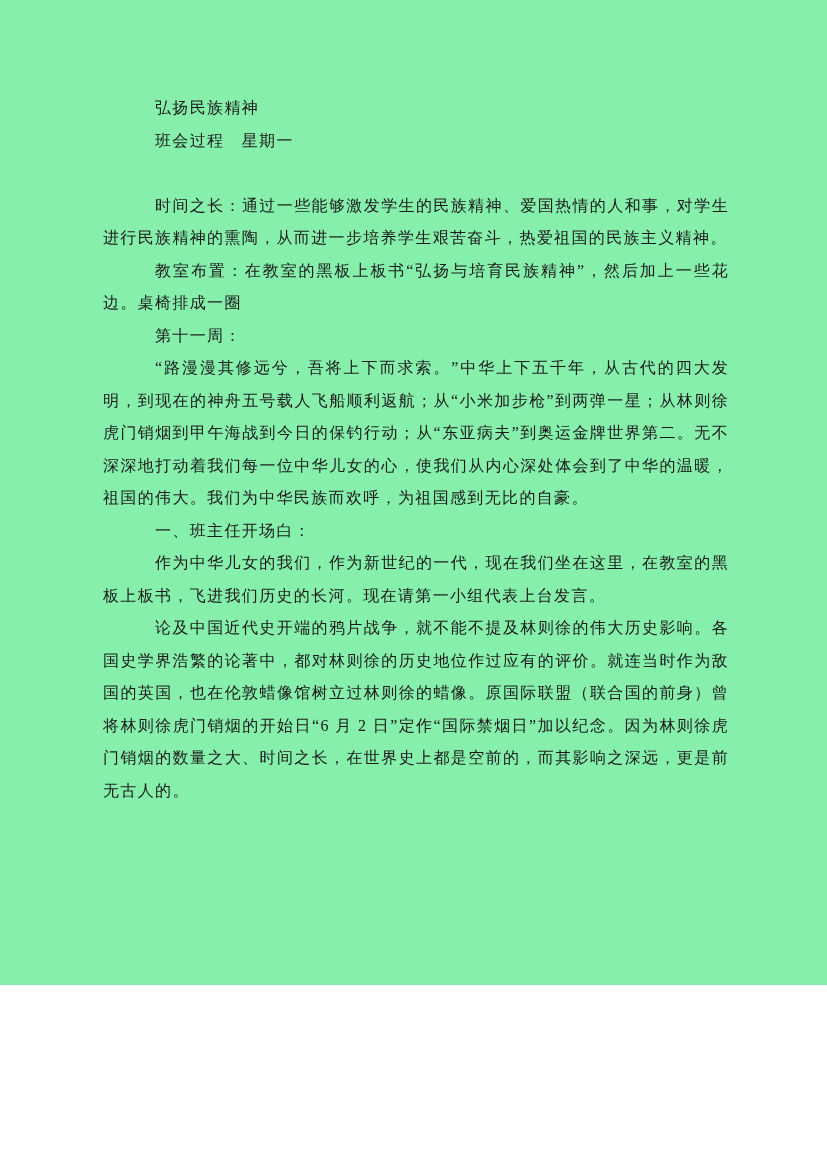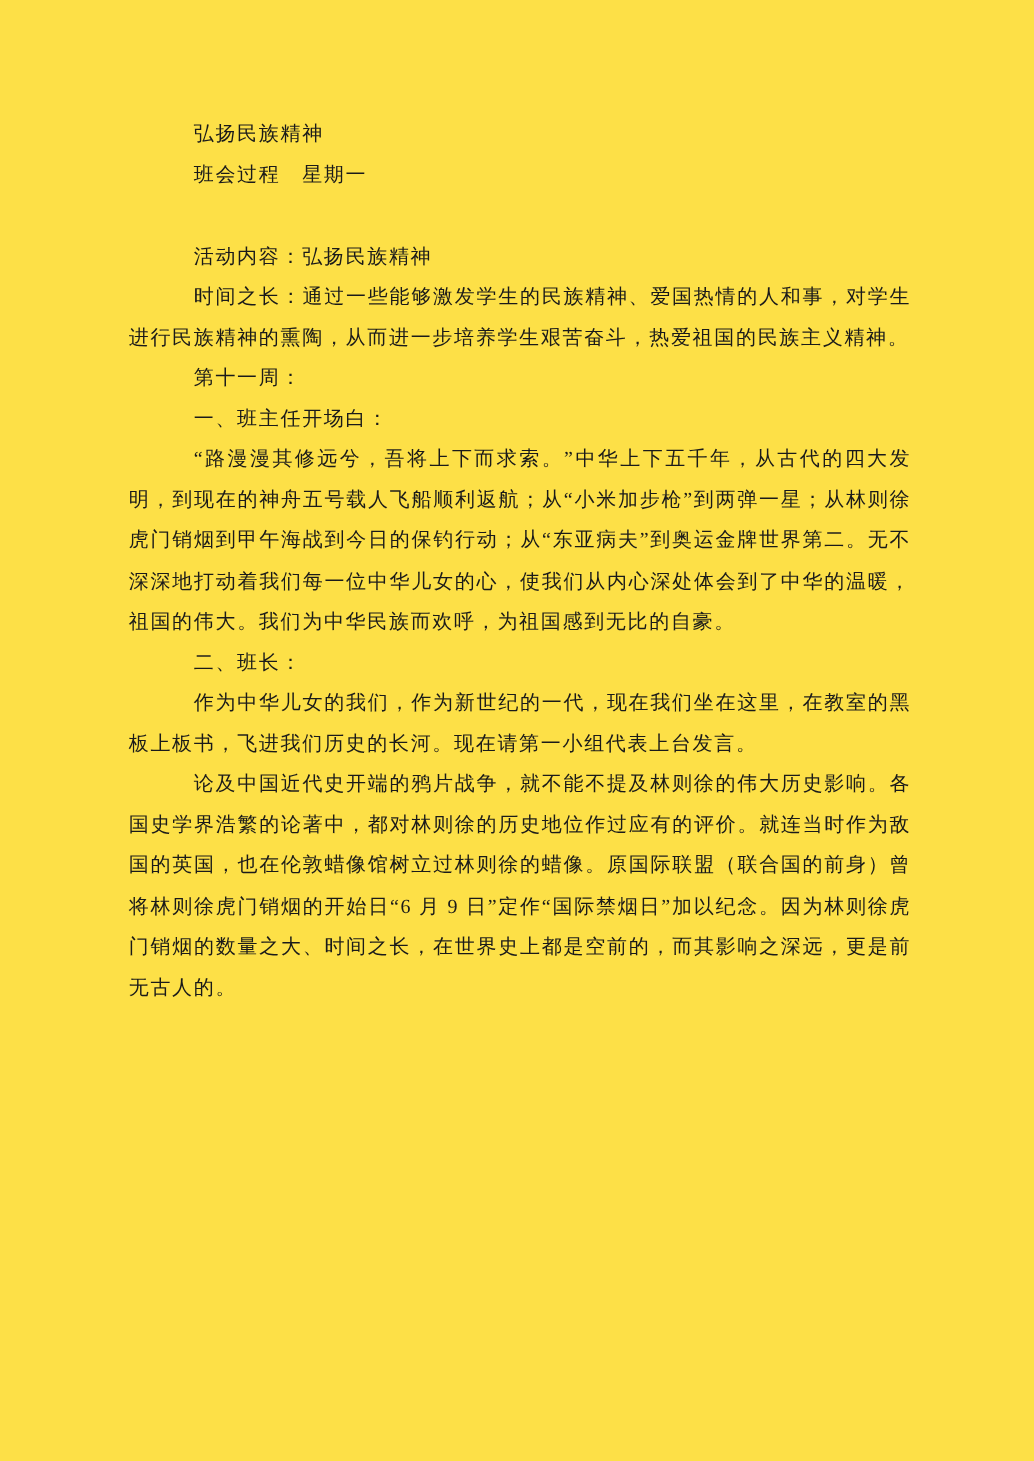--- a/index.html
+++ b/index.html
@@ -8,22 +8,22 @@
   }
   body {
     width: 827px;
     height: 1169px;
     background: #ffffff;
     overflow: hidden;
   }
   .page {
     position: relative;
     width: 827px;
-    height: 1169px;
-    background: #fde047;
+    height: 985px;
+    background: #86efac;
     box-sizing: border-box;
   }
   .content {
     position: absolute;
     left: 103px;
     top: 0;
     width: 626px;
     padding-top: 92px;
     box-sizing: content-box;
   }
@@ -46,22 +46,21 @@
   }
 </style>
 </head>
 <body style="background: rgb(255, 255, 255);">
 
 <div class="page">
   <div class="content">
       <p class="para title" style="color: rgb(26, 26, 26);">弘扬民族精神</p>
       <p class="para text" style="color: rgb(26, 26, 26);">班会过程　星期一</p>
       <p class="para blank" style="color: rgb(26, 26, 26);"></p>
-      <p class="para text" style="color: rgb(26, 26, 26);">活动内容：弘扬民族精神</p>
       <p class="para text" style="color: rgb(26, 26, 26);">时间之长：通过一些能够激发学生的民族精神、爱国热情的人和事，对学生进行民族精神的熏陶，从而进一步培养学生艰苦奋斗，热爱祖国的民族主义精神。</p>
+      <p class="para text" style="color: rgb(26, 26, 26);">教室布置：在教室的黑板上板书“弘扬与培育民族精神”，然后加上一些花边。桌椅排成一圈</p>
       <p class="para text" style="color: rgb(26, 26, 26);">第十一周：</p>
+      <p class="para text" style="color: rgb(26, 26, 26);">“路漫漫其修远兮，吾将上下而求索。”中华上下五千年，从古代的四大发明，到现在的神舟五号载人飞船顺利返航；从“小米加步枪”到两弹一星；从林则徐虎门销烟到甲午海战到今日的保钓行动；从“东亚病夫”到奥运金牌世界第二。无不深深地打动着我们每一位中华儿女的心，使我们从内心深处体会到了中华的温暖，祖国的伟大。我们为中华民族而欢呼，为祖国感到无比的自豪。</p>
       <p class="para text" style="color: rgb(26, 26, 26);">一、班主任开场白：</p>
-      <p class="para text" style="color: rgb(26, 26, 26);">“路漫漫其修远兮，吾将上下而求索。”中华上下五千年，从古代的四大发明，到现在的神舟五号载人飞船顺利返航；从“小米加步枪”到两弹一星；从林则徐虎门销烟到甲午海战到今日的保钓行动；从“东亚病夫”到奥运金牌世界第二。无不深深地打动着我们每一位中华儿女的心，使我们从内心深处体会到了中华的温暖，祖国的伟大。我们为中华民族而欢呼，为祖国感到无比的自豪。</p>
-      <p class="para text" style="color: rgb(26, 26, 26);">二、班长：</p>
       <p class="para text" style="color: rgb(26, 26, 26);">作为中华儿女的我们，作为新世纪的一代，现在我们坐在这里，在教室的黑板上板书，飞进我们历史的长河。现在请第一小组代表上台发言。</p>
-      <p class="para text" style="color: rgb(26, 26, 26);">论及中国近代史开端的鸦片战争，就不能不提及林则徐的伟大历史影响。各国史学界浩繁的论著中，都对林则徐的历史地位作过应有的评价。就连当时作为敌国的英国，也在伦敦蜡像馆树立过林则徐的蜡像。原国际联盟（联合国的前身）曾将林则徐虎门销烟的开始日“6 月 9 日”定作“国际禁烟日”加以纪念。因为林则徐虎门销烟的数量之大、时间之长，在世界史上都是空前的，而其影响之深远，更是前无古人的。</p>
+      <p class="para text" style="color: rgb(26, 26, 26);">论及中国近代史开端的鸦片战争，就不能不提及林则徐的伟大历史影响。各国史学界浩繁的论著中，都对林则徐的历史地位作过应有的评价。就连当时作为敌国的英国，也在伦敦蜡像馆树立过林则徐的蜡像。原国际联盟（联合国的前身）曾将林则徐虎门销烟的开始日“6 月 2 日”定作“国际禁烟日”加以纪念。因为林则徐虎门销烟的数量之大、时间之长，在世界史上都是空前的，而其影响之深远，更是前无古人的。</p>
     </div>
 </div>
 
 </body></html>

